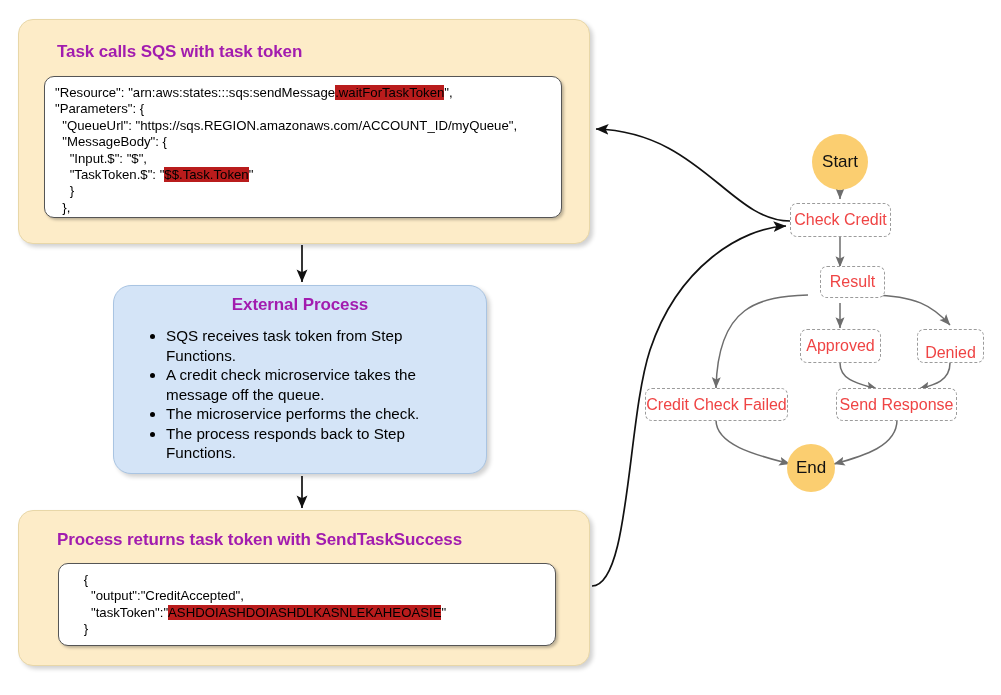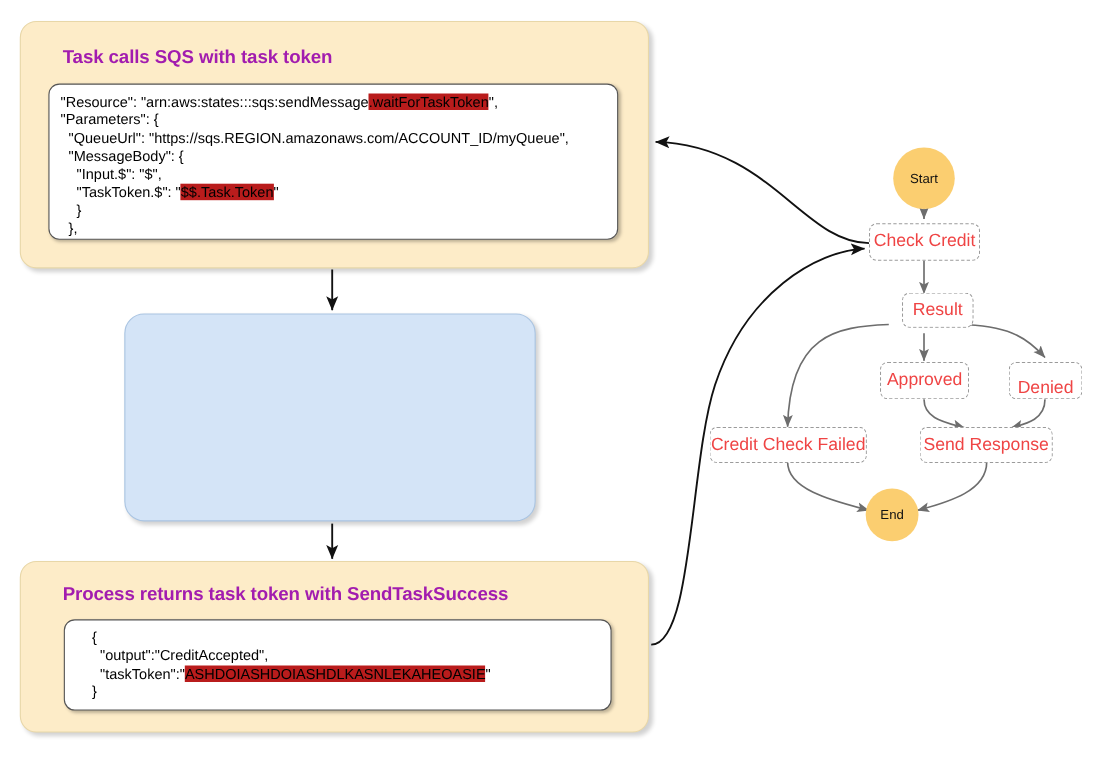--- a/index.html
+++ b/index.html
@@ -99,35 +99,42 @@
     white-space: nowrap;
   }
   .sm-terminal {
     position: absolute;
     border-radius: 50%;
     background: #fbce70;
     box-sizing: border-box;
     display: flex;
     align-items: center;
     justify-content: center;
-    font-size: 12px;
+    font-size: 17px;
     color: #111111;
   }
 </style>
 </head>
 <body>
 
 <div class="panel-orange" style="left:18px; top:19px; width:572px; height:225px;">
   <div class="panel-title" style="position:absolute; left:38px; top:22px;">Task calls SQS with task token</div>
 </div>
 <div class="code-box" style="left:44px; top:76px; width:518px; height:142px;">
   <div class="code-text" id="code-task-call"><div><span>"Resource": "arn:aws:states:::sqs:sendMessage</span><span class="hl">.waitForTaskToken</span><span>",</span></div><div><span>"Parameters": {</span></div><div><span>  "QueueUrl": "https://sqs.REGION.amazonaws.com/ACCOUNT_ID/myQueue",</span></div><div><span>  "MessageBody": {</span></div><div><span>    "Input.$": "$",</span></div><div><span>    "TaskToken.$": "</span><span class="hl">$$.Task.Token</span><span>"</span></div><div><span>    }</span></div><div><span>  },</span></div></div>
 </div>
 
 <div class="panel-blue" style="left:113px; top:285px; width:374px; height:189px;">
+  <div class="panel-title" style="position:absolute; left:0; right:0; top:9px; text-align:center;">External Process</div>
+  <ul class="bullets" id="external-bullets" style="position:absolute; left:18px; top:40px; right:10px;">
+      <li>SQS receives task token from Step Functions.</li>
+      <li>A credit check microservice takes the message off the queue.</li>
+      <li>The microservice performs the check.</li>
+      <li>The process responds back to Step Functions.</li>
+    </ul>
 </div>
 
 <div class="panel-orange" style="left:18px; top:510px; width:572px; height:156px;">
   <div class="panel-title" style="position:absolute; left:38px; top:19px;">Process returns task token with SendTaskSuccess</div>
 </div>
 <div class="code-box" style="left:58px; top:563px; width:498px; height:83px;">
   <div class="code-text" id="code-send-task"><div><span>    {</span></div><div><span>      "output":"CreditAccepted",</span></div><div><span>      "taskToken":"</span><span class="hl">ASHDOIASHDOIASHDLKASNLEKAHEOASIE</span><span>"</span></div><div><span>    }</span></div></div>
 </div>
 
 <svg class="overlay" viewBox="0 0 1001 695">

